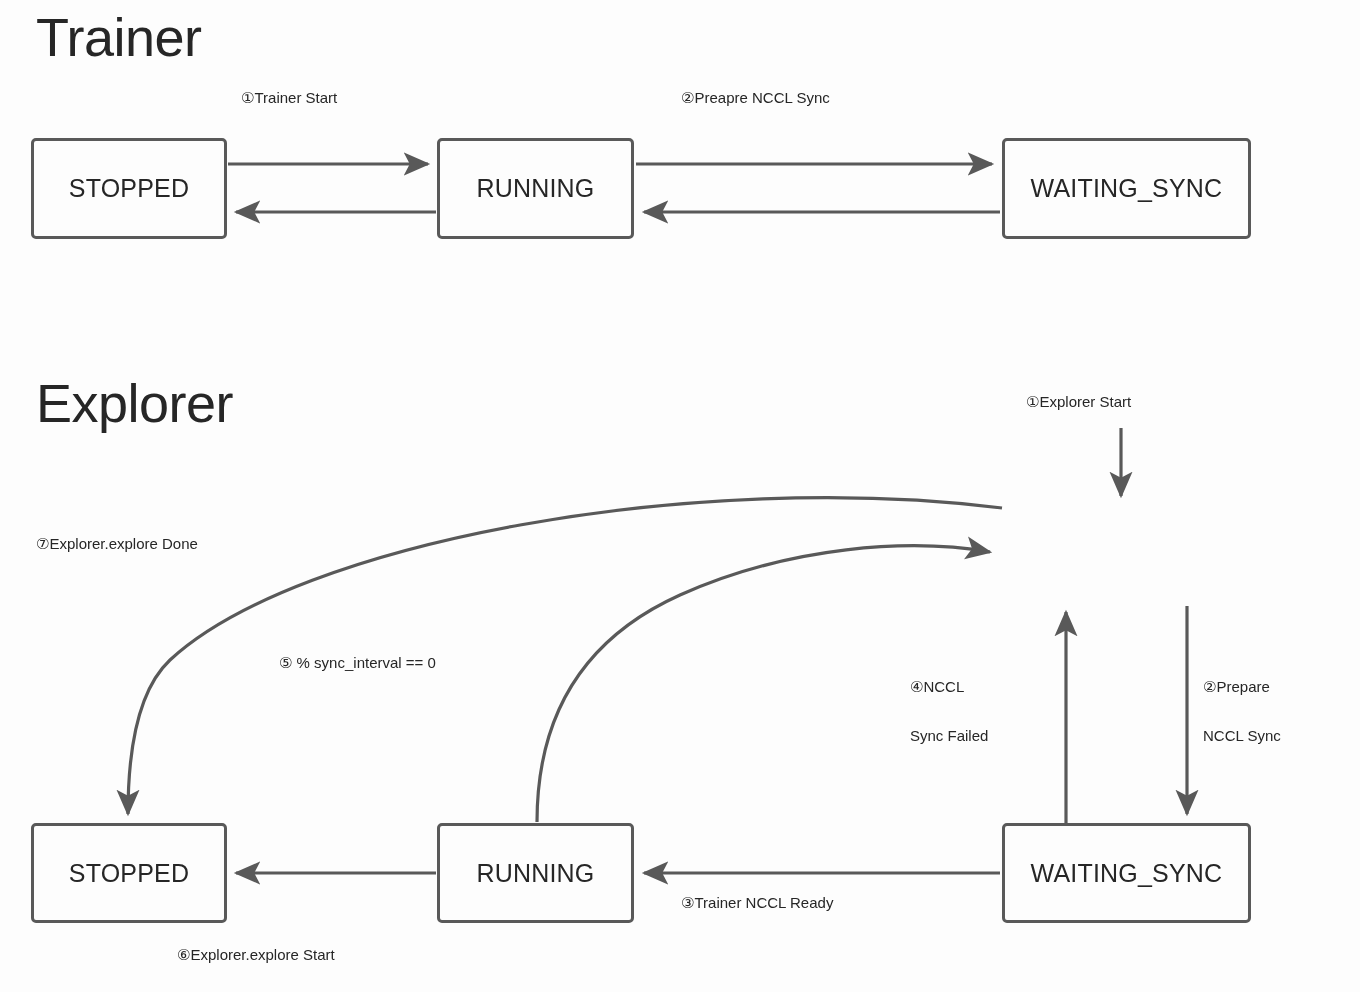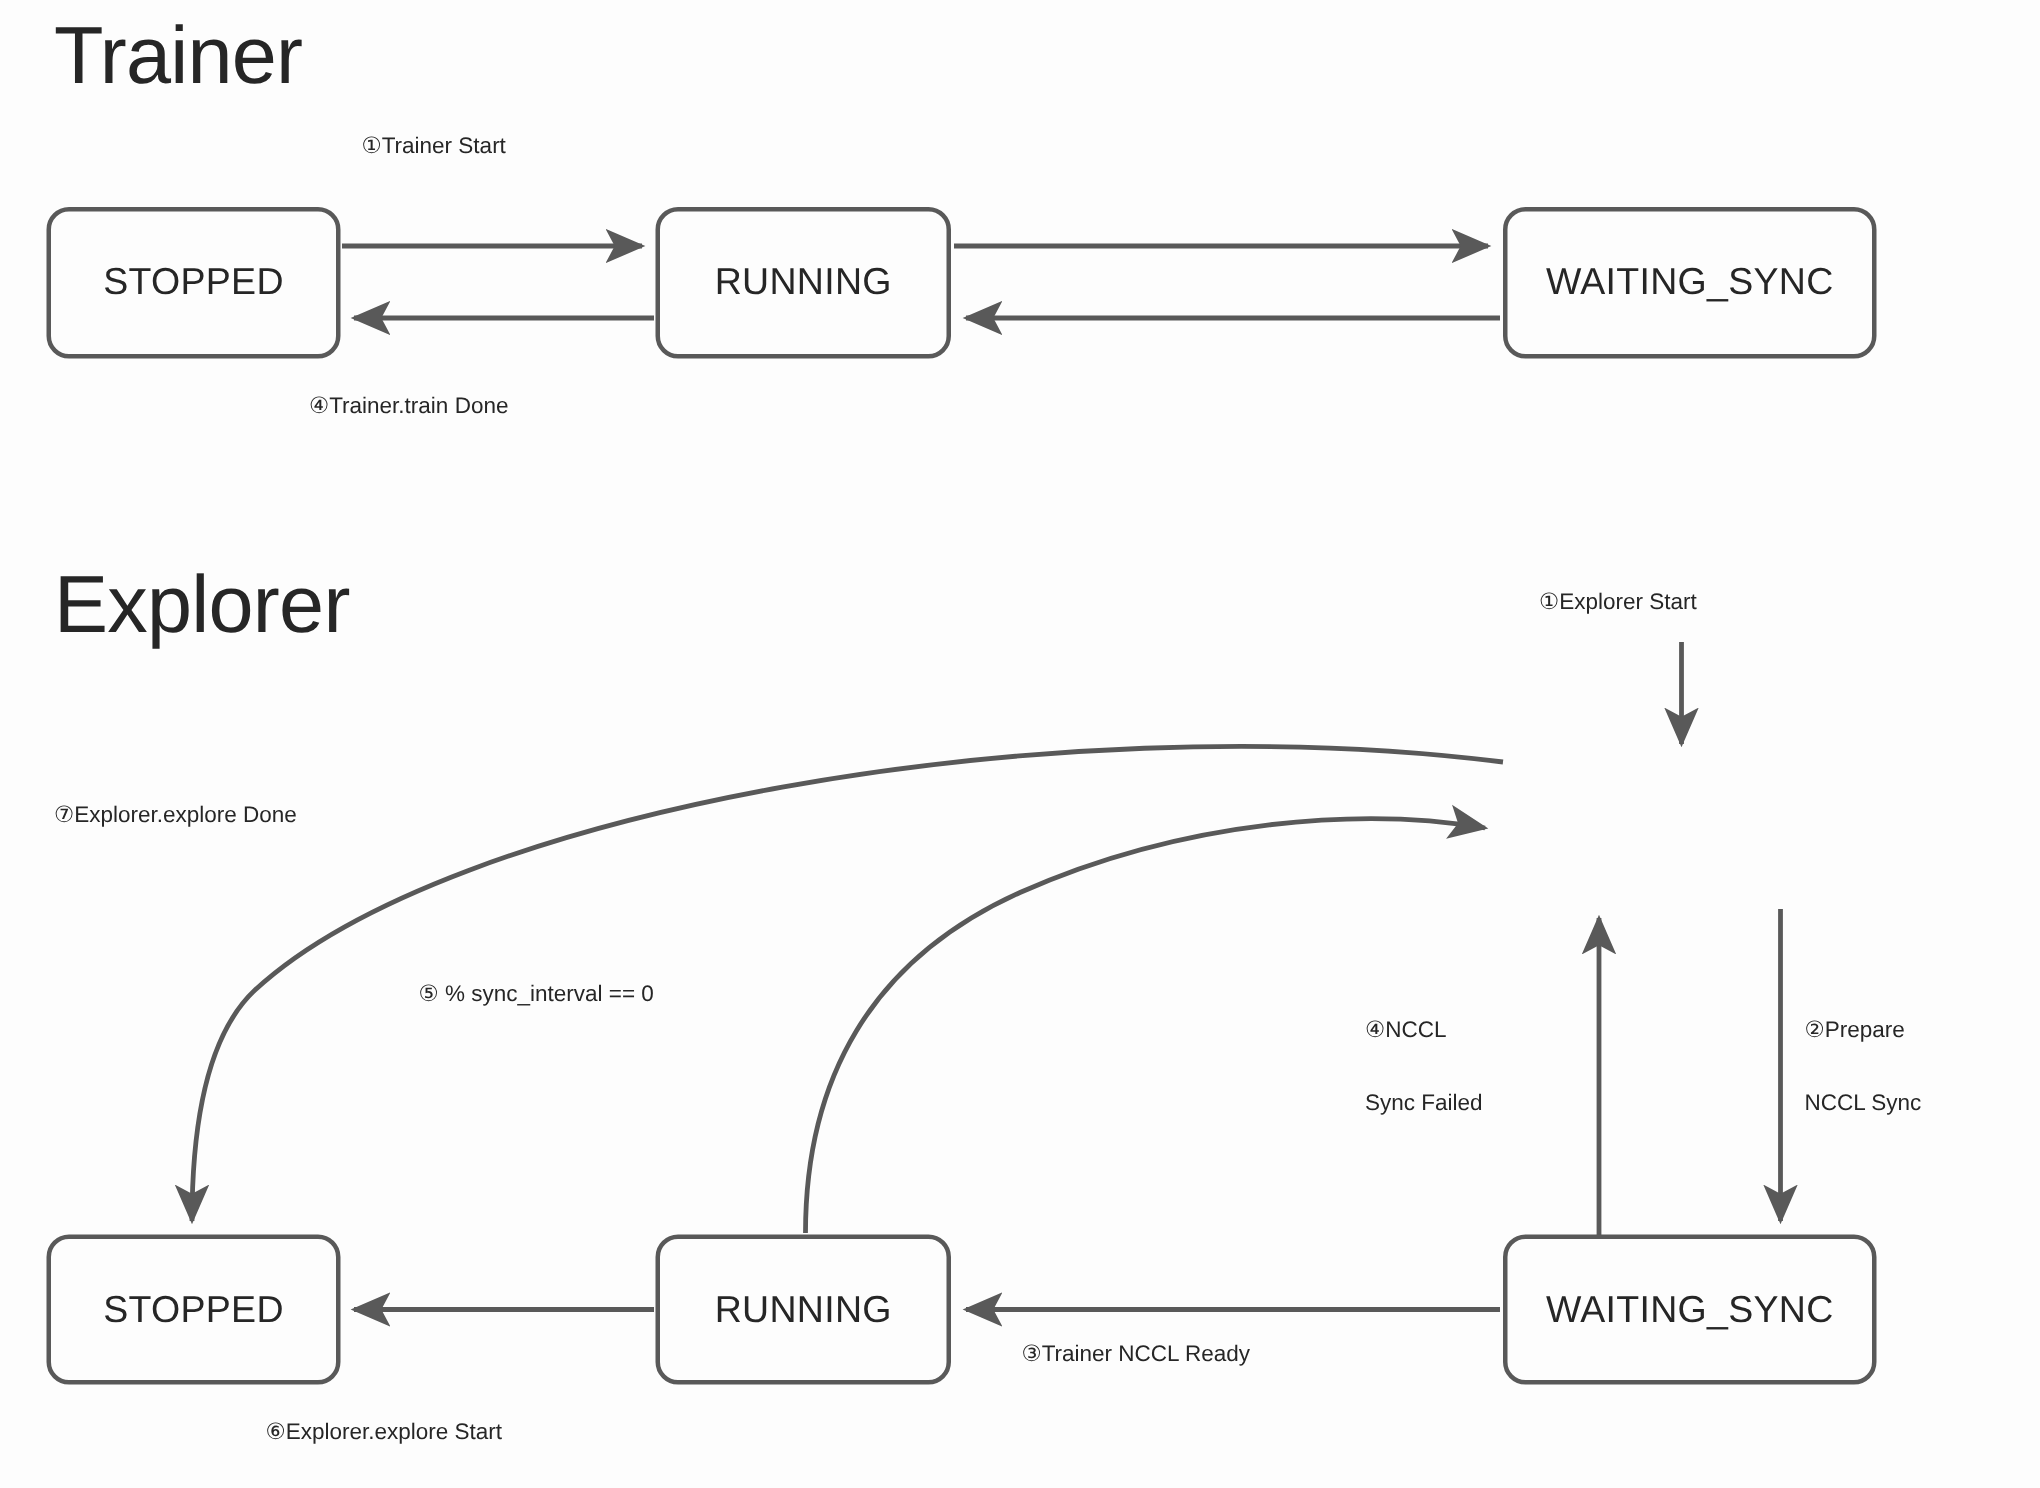--- a/index.html
+++ b/index.html
@@ -37,21 +37,21 @@
     font-weight: 400;
     letter-spacing: -0.5px;
     color: #262626;
     line-height: 1;
     white-space: nowrap;
   }
   .state-box {
     position: absolute;
     box-sizing: border-box;
     border: 3px solid #595959;
-    border-radius: 15px;
+    border-radius: 5px;
     background: #fdfdfd;
     display: flex;
     align-items: center;
     justify-content: center;
   }
   .state-label {
     font-size: 25px;
     font-weight: 400;
     color: #262626;
     letter-spacing: 0.2px;
@@ -113,23 +113,23 @@
   <div class="state-box" style="left:437px; top:138px; width:197px; height:101px;">
     <span class="state-label">RUNNING</span>
   </div>
 
   <div class="state-box" style="left:1002px; top:138px; width:249px; height:101px;">
     <span class="state-label">WAITING_SYNC</span>
   </div>
 
   <div class="edge-label" style="left:241px; top:87px;">①Trainer Start</div>
 
+  <div class="edge-label" style="left:681px; top:87px;">②Preapre NCCL Sync</div>
 
 
-  <div class="edge-label" style="left:206px; top:260px;">④Trainer.train Done</div>
 
   <div class="section-title" style="left:36px; top:376px;">Explorer</div>
 
 
   <div class="state-box" style="left:31px; top:823px; width:196px; height:100px;">
     <span class="state-label">STOPPED</span>
   </div>
 
   <div class="state-box" style="left:437px; top:823px; width:197px; height:100px;">
     <span class="state-label">RUNNING</span>

